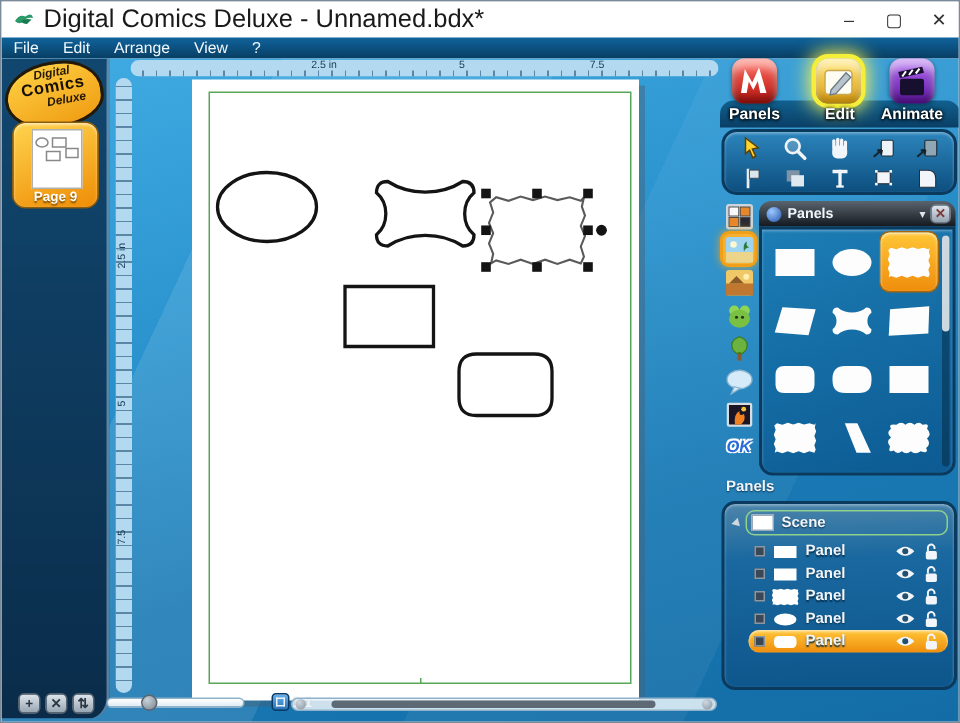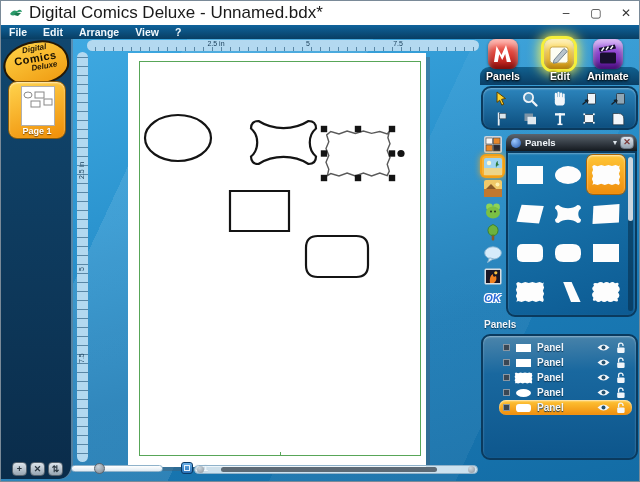--- a/index.html
+++ b/index.html
@@ -6,21 +6,21 @@
   *{box-sizing:border-box;font-family:"Liberation Sans",sans-serif;}
   #app{position:relative;width:640px;height:482px;background:#fff;overflow:hidden;border:1px solid #7a8a98;}
   
   .titlebar{position:absolute;left:0;top:0;width:640px;height:24px;background:#fff;display:flex;align-items:center;}
   .app-icon{width:14px;height:12px;margin:0 6px 0 8px;}
   .title-text{font-size:17px;color:#1a1a1a;}
   .win-controls{position:absolute;right:0;top:0;height:24px;display:flex;}
   .win-btn{width:30px;height:24px;display:flex;align-items:center;justify-content:center;font-size:12px;color:#333;}
   
   .menubar{position:absolute;left:0;top:24px;width:640px;height:14px;background:linear-gradient(#0f639c,#083e63);display:flex;align-items:center;padding-left:8px;gap:16px;}
-  .menu-item{color:#f2f8fc;font-size:10.5px;font-weight:bold;}
+  .menu-item{color:#f2f8fc;font-size:10.5px;font-weight:normal;}
   
   .workspace{position:absolute;left:0;top:38px;width:640px;height:444px;
     background:linear-gradient(165deg,#41abe3 0%,#2b94cf 35%,#1a7ab5 65%,#136ca5 100%);}
   .workspace::before{content:"";position:absolute;inset:0;pointer-events:none;
     background:linear-gradient(115deg,transparent 22%,rgba(255,255,255,.10) 22%,rgba(255,255,255,.10) 44%,transparent 44%,transparent 56%,rgba(255,255,255,.05) 56%,rgba(255,255,255,.05) 78%,transparent 78%);}
   
   .sidebar{position:absolute;left:0;top:0;width:72px;height:440px;background:linear-gradient(180deg,#11476f,#0a2c4a);border-right:2px solid rgba(160,210,240,.5);border-radius:0 0 14px 0;}
   .logo{position:absolute;left:2px;top:2px;width:66px;height:44px;background:linear-gradient(160deg,#ffd246,#ef9a10);border:2px solid #241806;border-radius:58% 48% 52% 46%/60% 55% 48% 52%;transform:rotate(-7deg);padding-top:2px;text-align:center;line-height:1;}
   .logo .l1{display:block;font-size:8px;font-style:italic;font-weight:bold;color:#241806;transform:rotate(-3deg);}
   .logo .l2{display:block;font-size:11px;font-weight:bold;letter-spacing:.5px;color:#140e04;transform:rotate(-3deg);}
@@ -129,21 +129,21 @@
       </div>
       <div class="page-thumb">
         <div class="mini">
           <svg width="32" height="38" viewBox="0 0 32 38">
             <ellipse cx="6" cy="8" rx="4" ry="3" fill="none" stroke="#888" stroke-width="1"></ellipse>
             <rect x="13" y="5" width="9" height="6" fill="none" stroke="#888" stroke-width="1"></rect>
             <rect x="22" y="12" width="8" height="6" fill="none" stroke="#888" stroke-width="1"></rect>
             <rect x="9" y="14" width="9" height="6" fill="none" stroke="#888" stroke-width="1"></rect>
           </svg>
         </div>
-        <div class="plabel">Page 1</div>
+        <div class="plabel">Page 9</div>
       </div>
       <div class="page-btns" id="page-btns">
           <div class="pbtn">+</div>
           <div class="pbtn">✕</div>
           <div class="pbtn">⇅</div>
         </div>
     </div>
 
     <div class="hruler" id="hruler">
         <span style="left: 129px;">2.5 in</span>
@@ -432,20 +432,27 @@
             </div>
           <div class="pscroll">
               <div class="pthumb"></div>
             </div>
         </div>
       </div>
 
       <div class="items-sec">
         <span class="items-title">Panels</span>
         <div class="ibody">
+          <div class="scene-row">
+            <div class="expander"></div>
+            <div class="scene-box">
+              <div class="scene-thumb"></div>
+              <span class="tree-label">Scene</span>
+            </div>
+          </div>
           <div id="item-rows">
               <div class="item-row">
                 <div class="checkbox"></div>
                 <div class="item-thumb">
                   <svg width="19" height="12" viewBox="0 0 19 12">
                     <path d="M2 2 H17 V10 H2 Z" fill="#fff" stroke="none" stroke-width="0"></path>
                   </svg>
                 </div>
                 <span class="tree-label">Panel</span>
                 <div class="row-icons">

